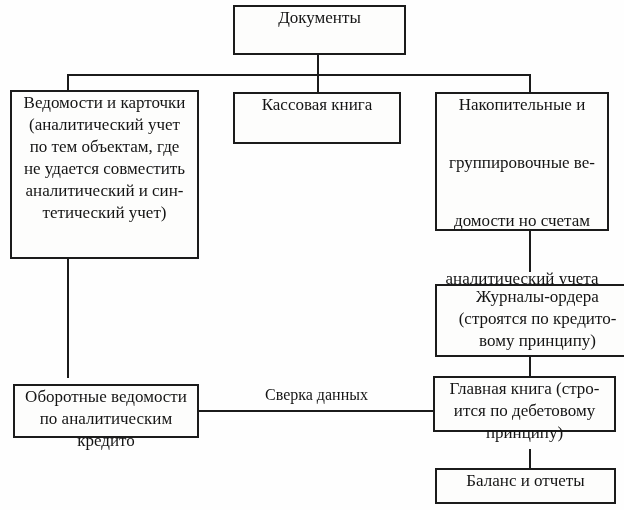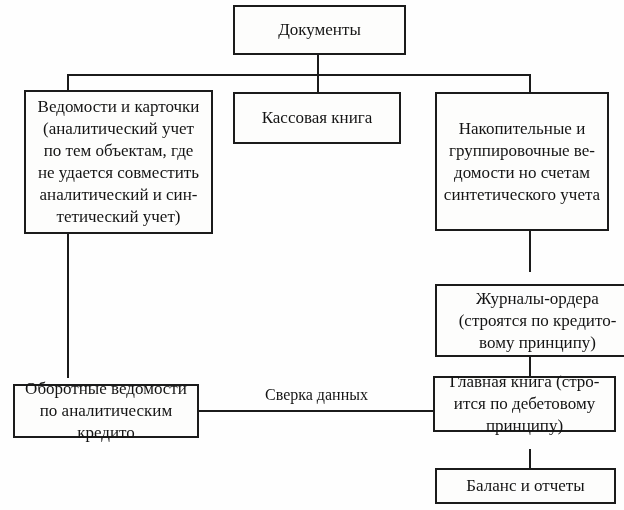--- a/index.html
+++ b/index.html
@@ -16,21 +16,20 @@
     font-family: "Liberation Serif", "DejaVu Serif", serif;
   }
   .node {
     position: absolute;
     box-sizing: border-box;
     border: 2px solid #1b1b1b;
     background: #fdfdfc;
     display: flex;
     flex-direction: column;
     align-items: center;
-    justify-content: center;
     text-align: center;
     font-size: 17px;
     line-height: 22px;
     color: #141414;
   }
   .node span {
     display: block;
     white-space: nowrap;
   }
   .edge {
@@ -62,38 +61,38 @@
   <div class="edge" style="left:198px; top:410px; width:237px; height:2px;"></div>
 
   <div class="edge-label" style="left:198px; top:384px; width:237px;">
     <span>Сверка данных</span>
   </div>
 
   <div class="node" style="left:233px; top:5px; width:173px; height:50px;">
     <span>Документы</span>
   </div>
 
-  <div class="node" style="left:24px; top:90px; width:189px; height:144px;">
+  <div class="node" style="left:10px; top:90px; width:189px; height:169px;">
     <span>Ведомости и карточки</span>
     <span>(аналитический учет</span>
     <span>по тем объектам, где</span>
     <span>не удается совместить</span>
     <span>аналитический и син-</span>
     <span>тетический учет)</span>
   </div>
 
   <div class="node" style="left:233px; top:92px; width:168px; height:52px;">
     <span>Кассовая книга</span>
   </div>
 
-  <div class="node" style="left:435px; top:92px; width:174px; height:139px;">
+  <div class="node" style="left:435px; top:92px; width:174px; height:139px;gap:36px;">
     <span>Накопительные и</span>
     <span>группировочные ве-</span>
     <span>домости но счетам</span>
-    <span>синтетического учета</span>
+    <span>аналитический учета</span>
   </div>
 
   <div class="node" style="left:435px; top:284px; width:205px; height:73px;">
     <span>Журналы-ордера</span>
     <span>(строятся по кредито-</span>
     <span>вому принципу)</span>
   </div>
 
   <div class="node" style="left:433px; top:376px; width:183px; height:56px;">
     <span>Главная книга (стро-</span>

